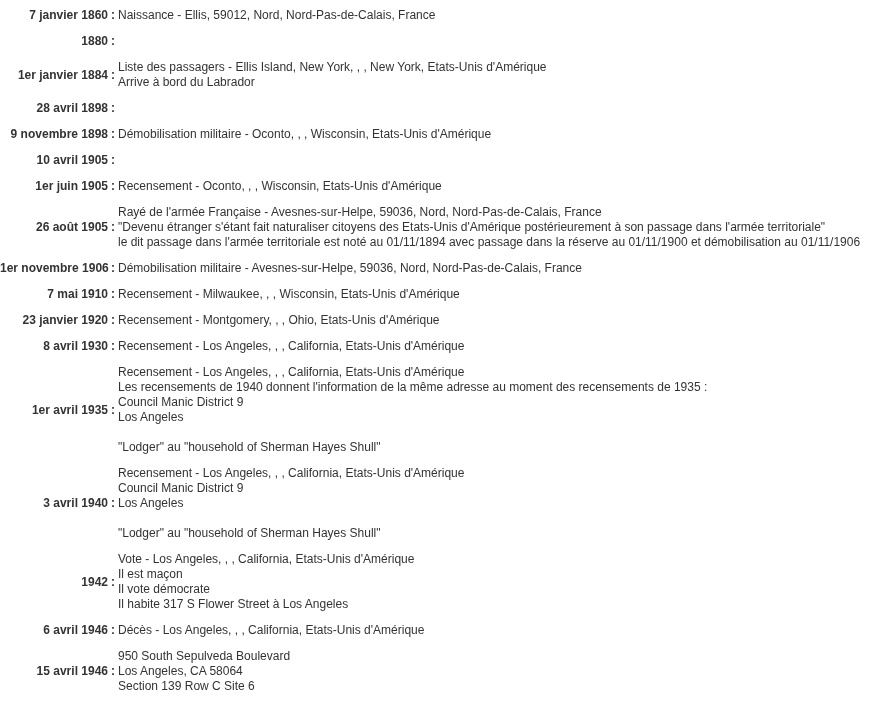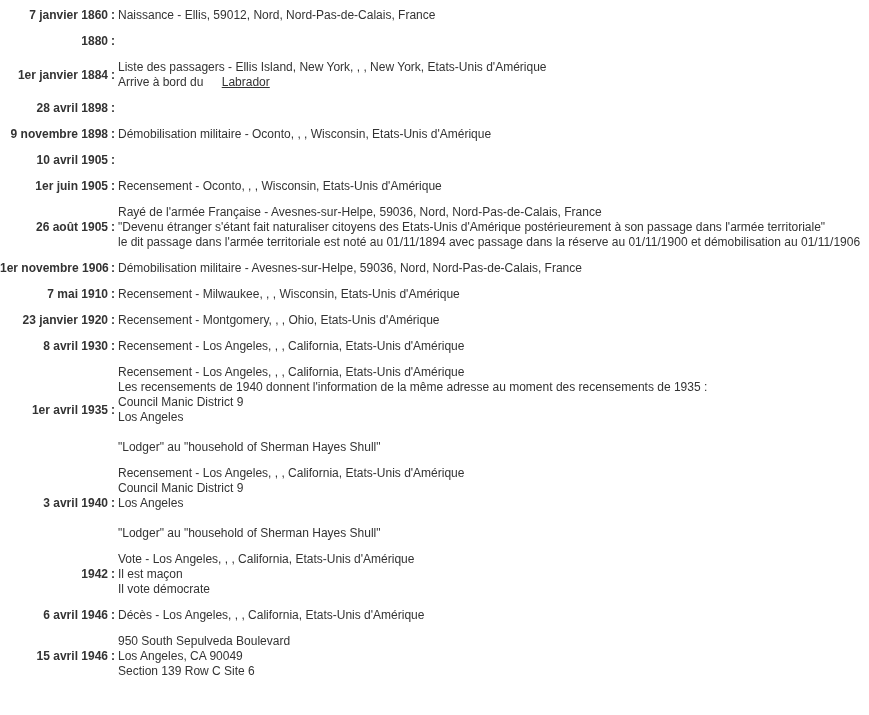--- a/index.html
+++ b/index.html
@@ -40,23 +40,21 @@
   .content {
     flex: 1 1 auto;
     min-width: 0;
   }
   .line {
     min-height: 15px;
     white-space: nowrap;
   }
   a.ship-link {
     color: #333333;
-    text-decoration: underline;
     cursor: pointer;
-    margin-left: 15px;
   }
 </style>
 </head>
 <body>
 
 <div class="timeline">
     <div class="entry">
       <span class="date">7 janvier 1860</span>
       <span class="sep">:</span>
       <div class="content">
@@ -157,31 +155,32 @@
         <div class="line">"Lodger" au "household of Sherman Hayes Shull"</div>
       </div>
     </div>
     <div class="entry">
       <span class="date">1942</span>
       <span class="sep">:</span>
       <div class="content">
         <div class="line">Vote - Los Angeles, , , California, Etats-Unis d'Amérique</div>
         <div class="line">Il est maçon</div>
         <div class="line">Il vote démocrate</div>
+        <div class="line">Il habite 317 S Flower Street à Los Angeles</div>
       </div>
     </div>
     <div class="entry">
       <span class="date">6 avril 1946</span>
       <span class="sep">:</span>
       <div class="content">
         <div class="line">Décès - Los Angeles, , , California, Etats-Unis d'Amérique</div>
       </div>
     </div>
     <div class="entry">
       <span class="date">15 avril 1946</span>
       <span class="sep">:</span>
       <div class="content">
         <div class="line">950 South Sepulveda Boulevard</div>
-        <div class="line">Los Angeles, CA 90049</div>
+        <div class="line">Los Angeles, CA 58064</div>
         <div class="line">Section 139 Row C Site 6</div>
       </div>
     </div>
   </div>
 
 </body></html>

